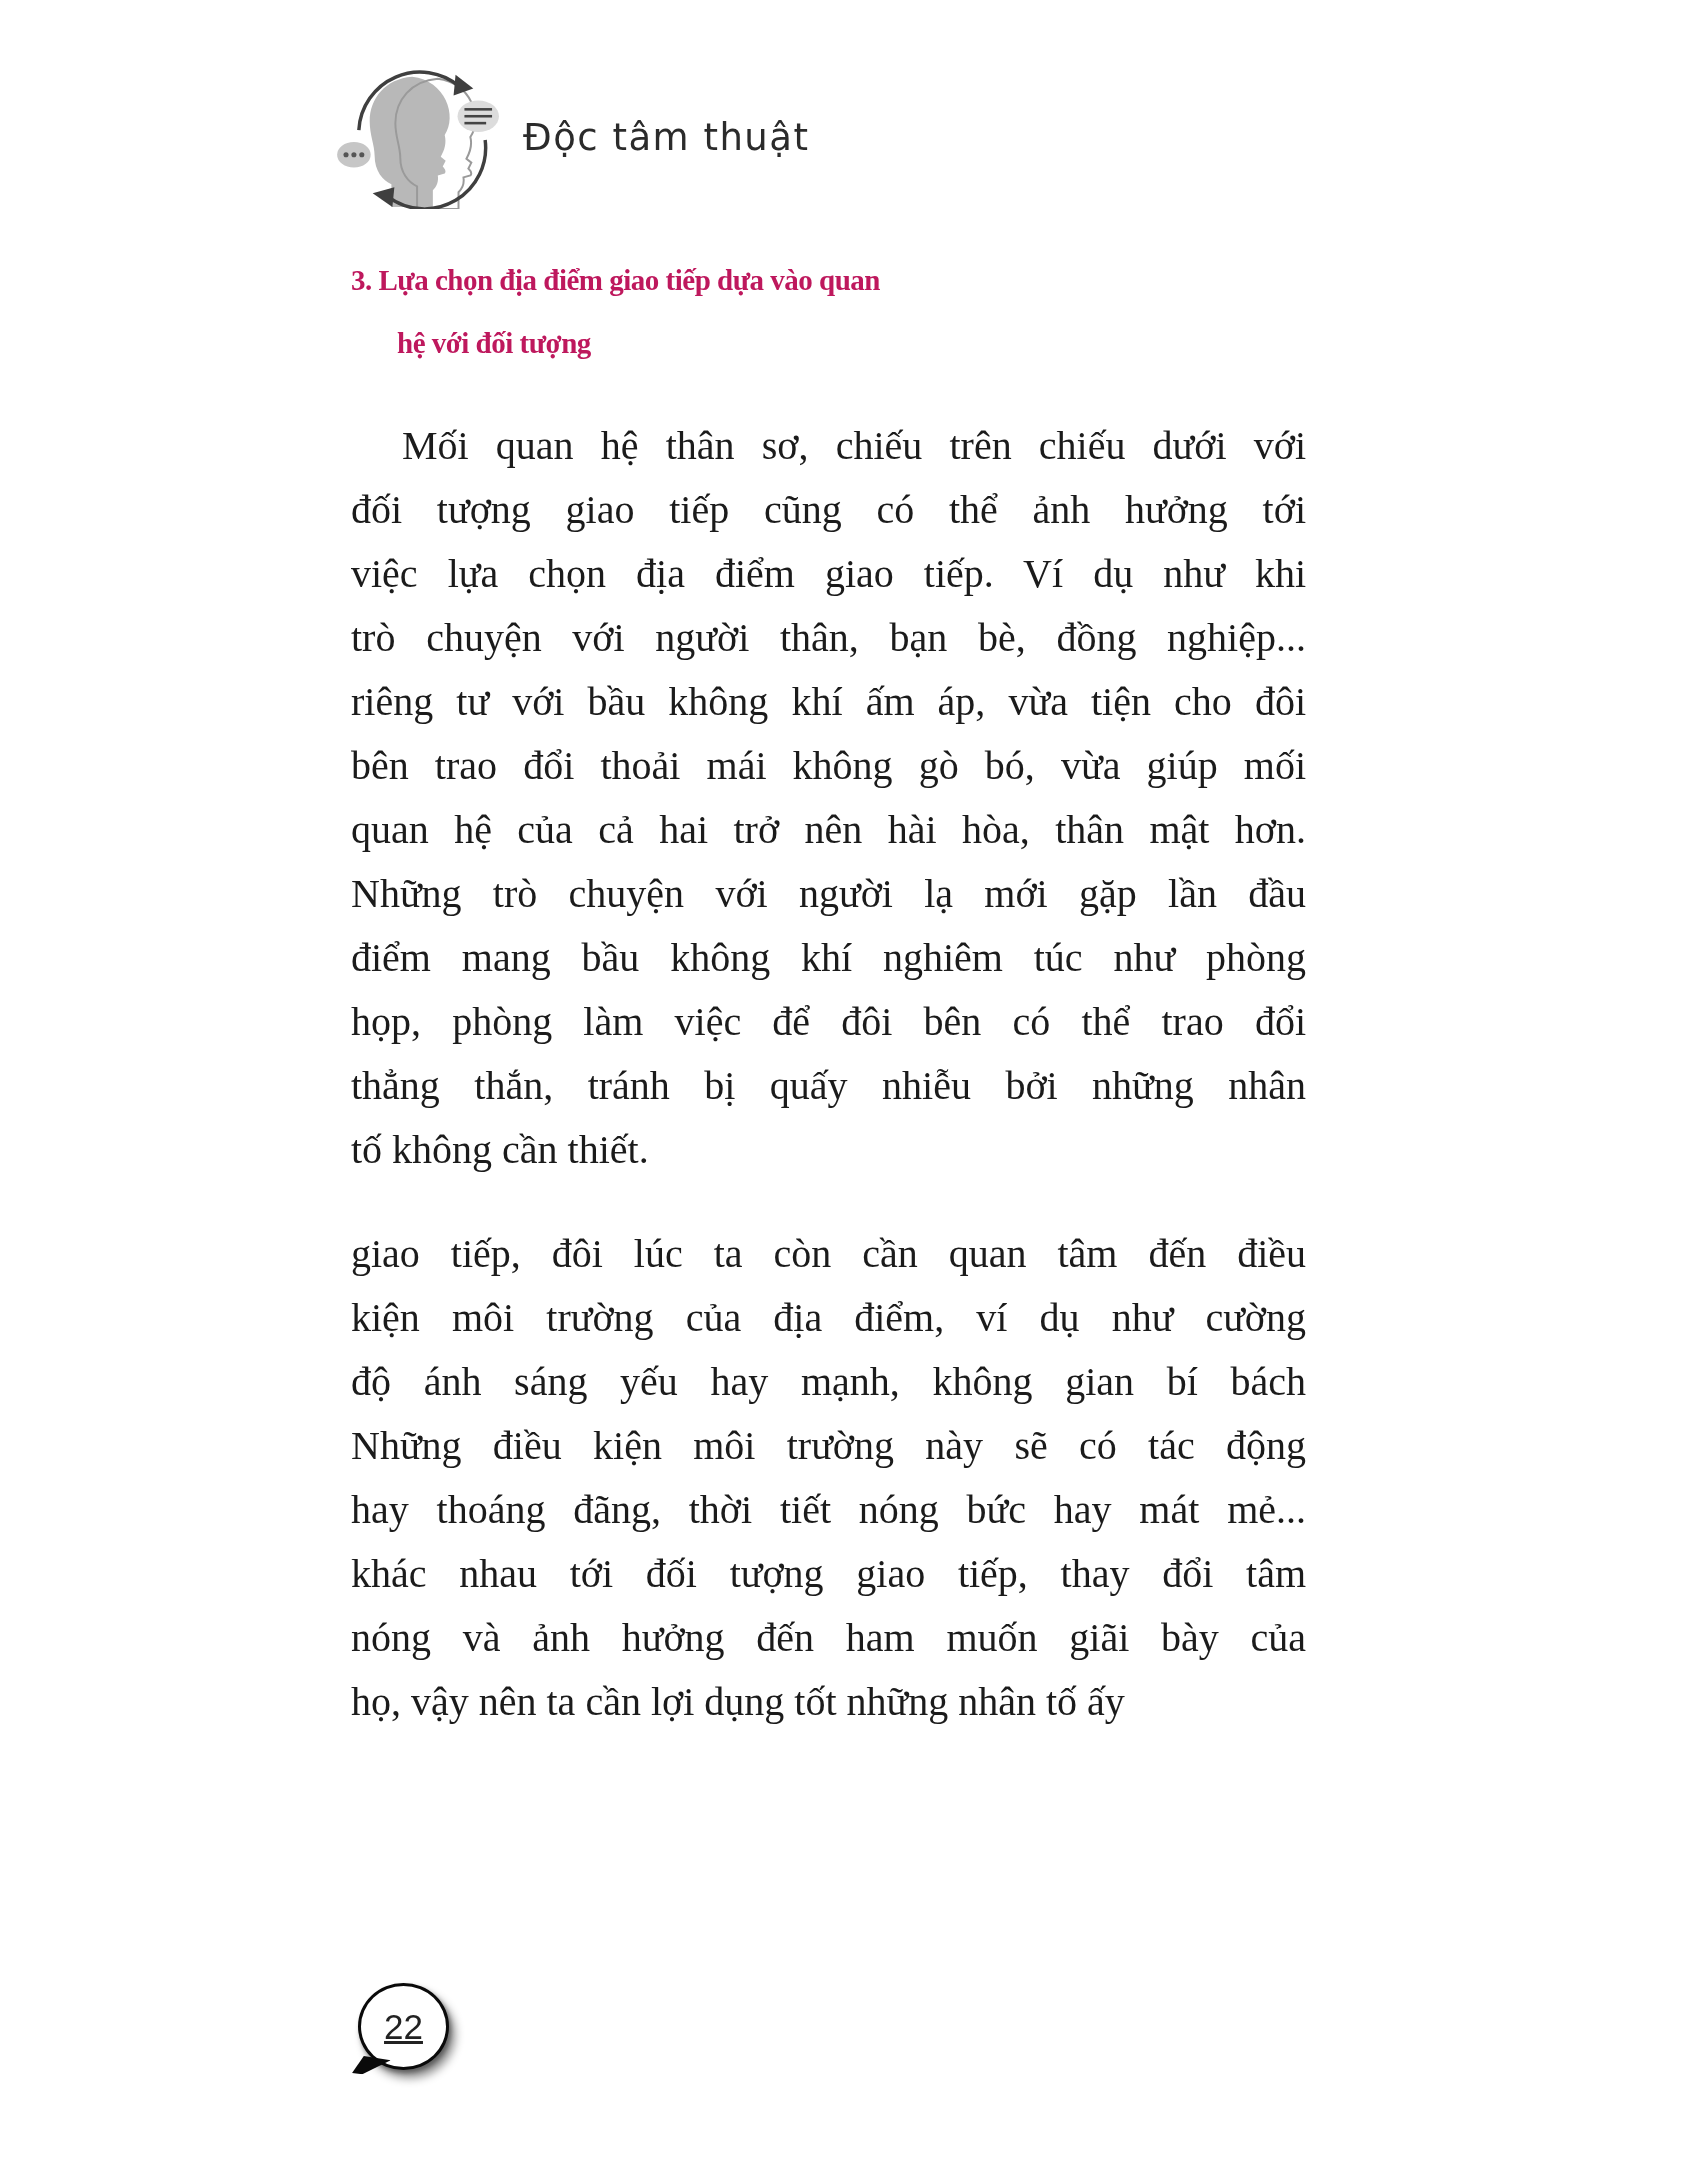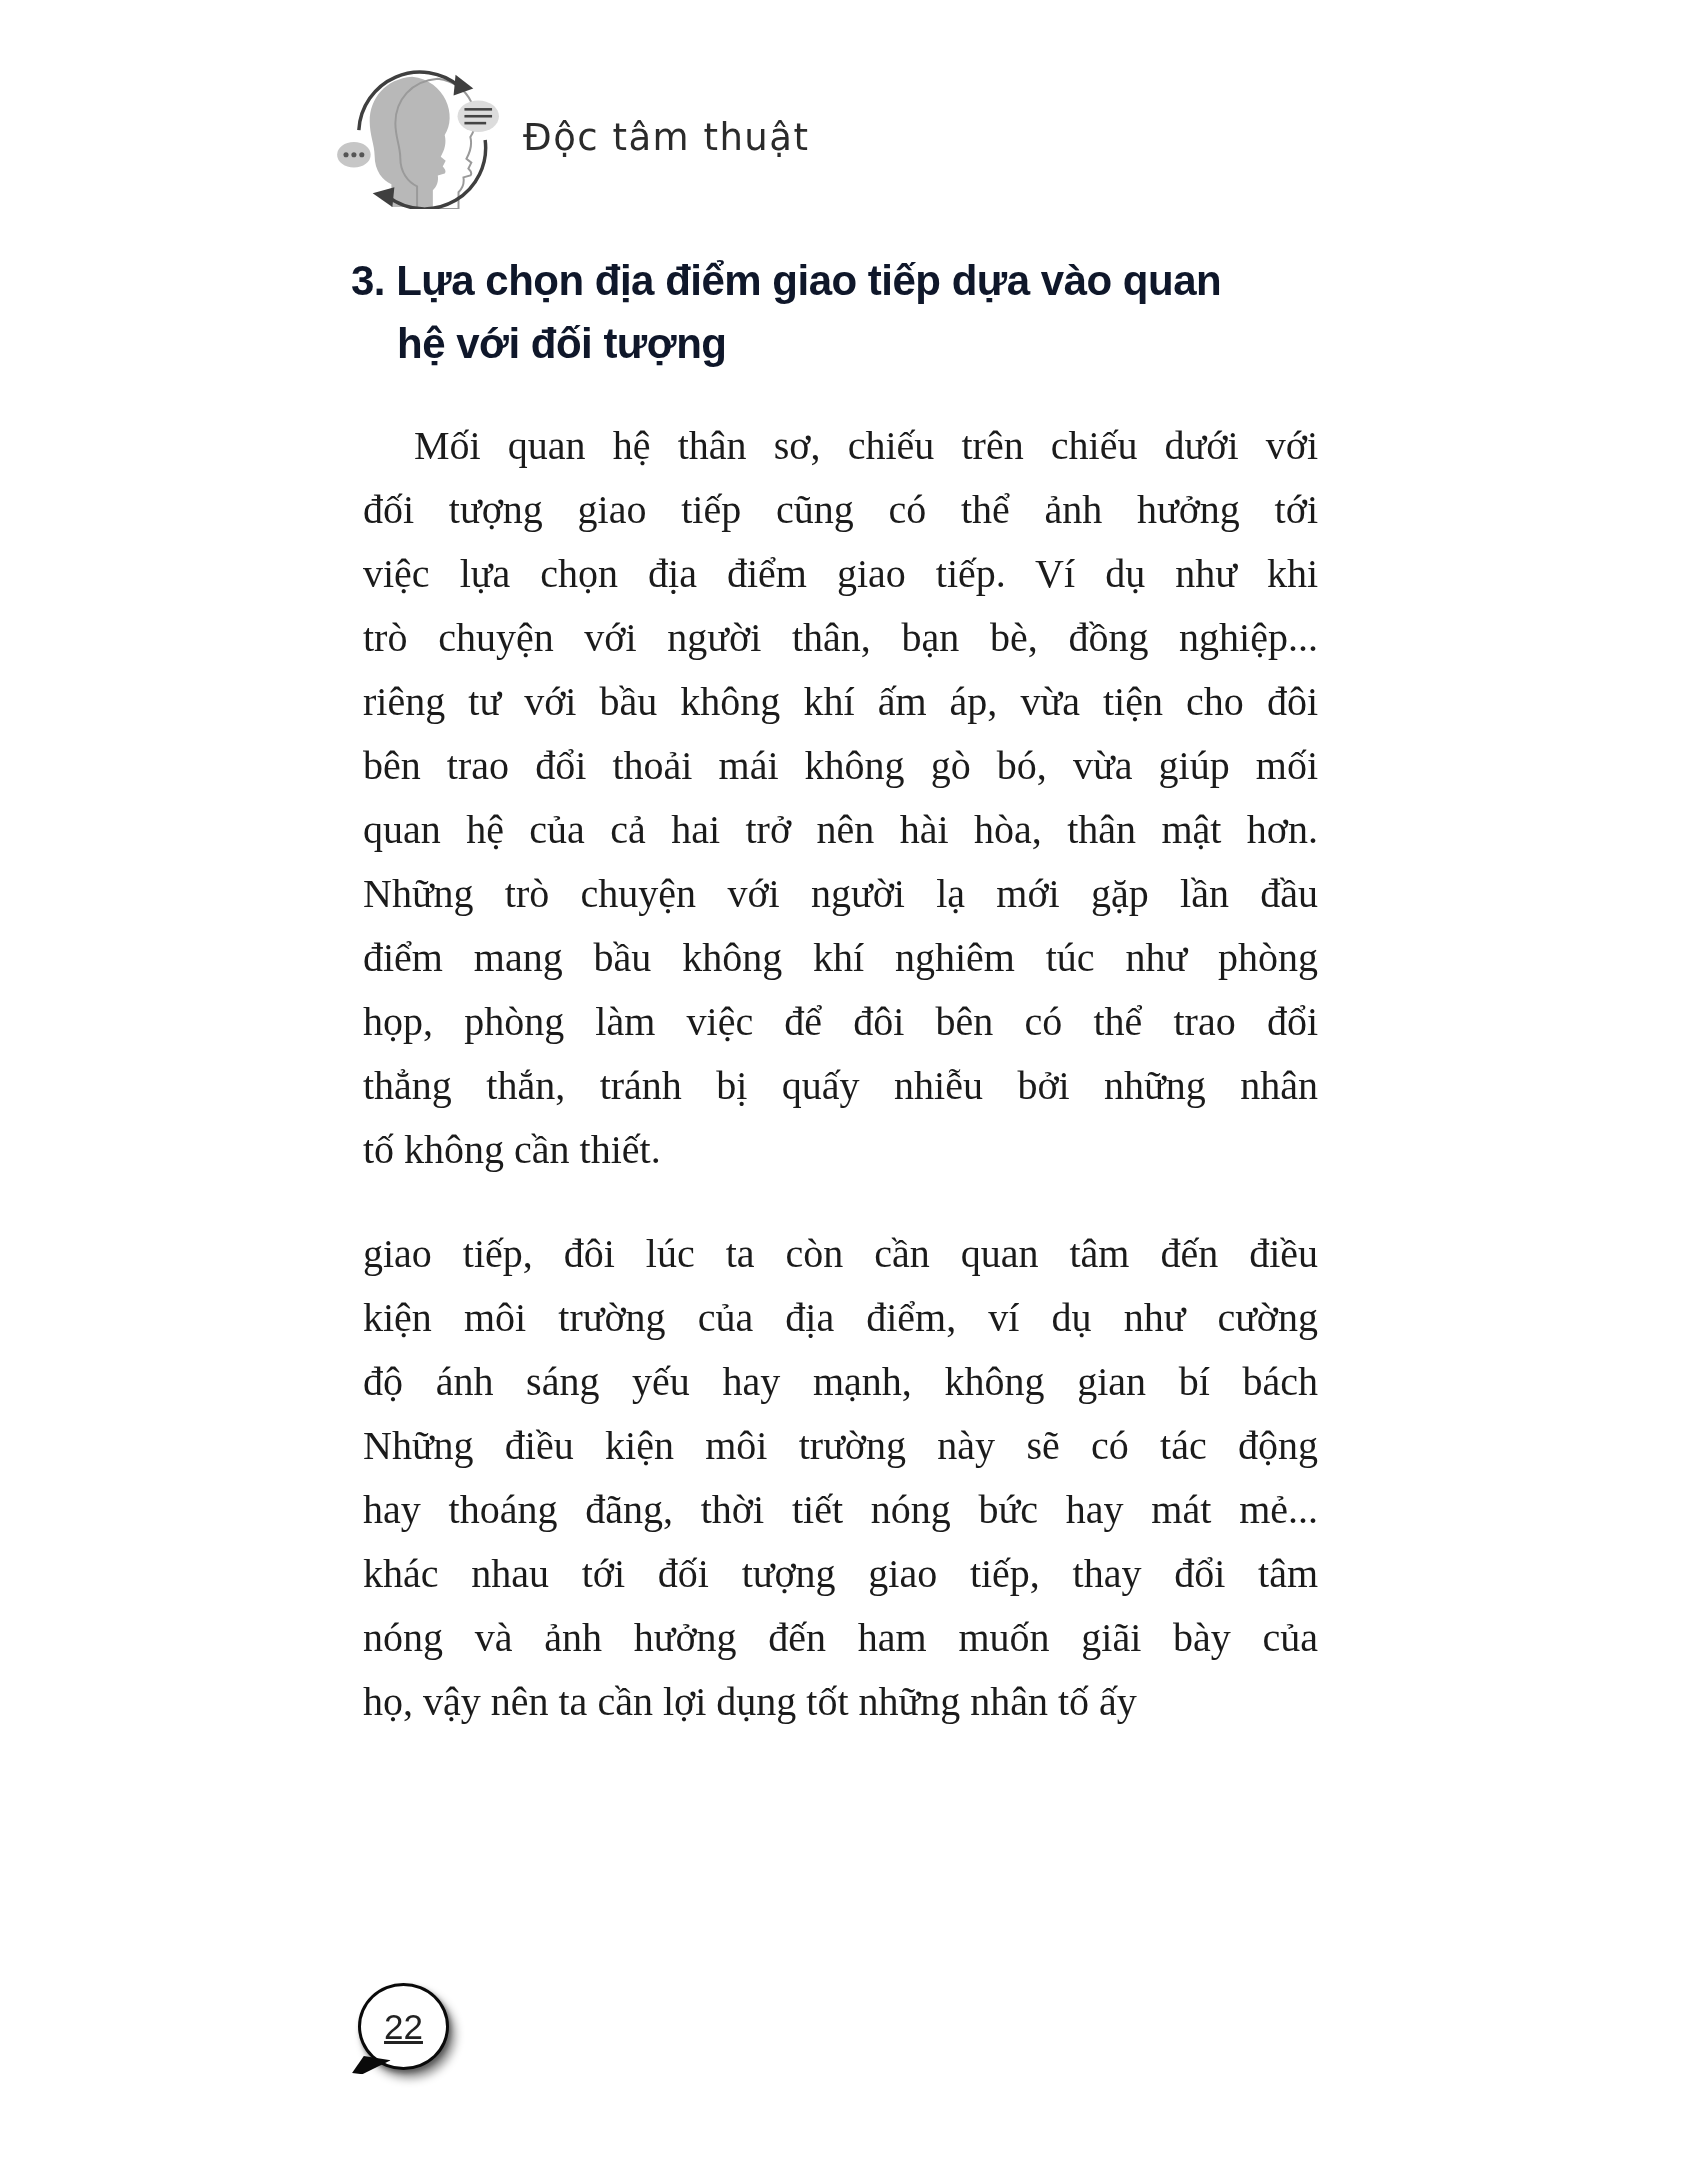--- a/index.html
+++ b/index.html
@@ -20,31 +20,31 @@
   .brand {
     font-family:"DejaVu Sans","Liberation Sans",sans-serif;
     font-size:37px; color:#2b2b2b;
     letter-spacing:1.5px; white-space:nowrap;
     margin-left:12px; margin-top:6px;
   }
 
   
   .heading {
     position:absolute; left:351px; top:249px; width:975px;
-    font-family:Liberation Sans, sans-serif;
-    font-weight:bold; font-size:42px; line-height:63px;
-    color:#0f172a; letter-spacing:-0.5px;
+    font-family:Liberation Serif, serif;
+    font-weight:bold; font-size:29px; line-height:63px;
+    color:#be185d; letter-spacing:-0.5px;
   }
   .h-line { white-space:nowrap; }
   .h-indent { padding-left:46px; }
 
   
   .body-text {
     position:absolute; left:351px; top:414px; width:955px;
-    font-size:40px; line-height:64px; color:#1b1b1b;margin-left:12px;
+    font-size:40px; line-height:64px; color:#1b1b1b;
   }
   .para + .para { margin-top:40px; }
   .line { text-align:justify; text-align-last:justify; height:64px; }
   .line.first { text-indent:51px; }
   .line.last { text-align-last:left; }
 
   
   .page-bubble {
     position:absolute; left:358px; top:1983px;
     width:85px; height:81px;

